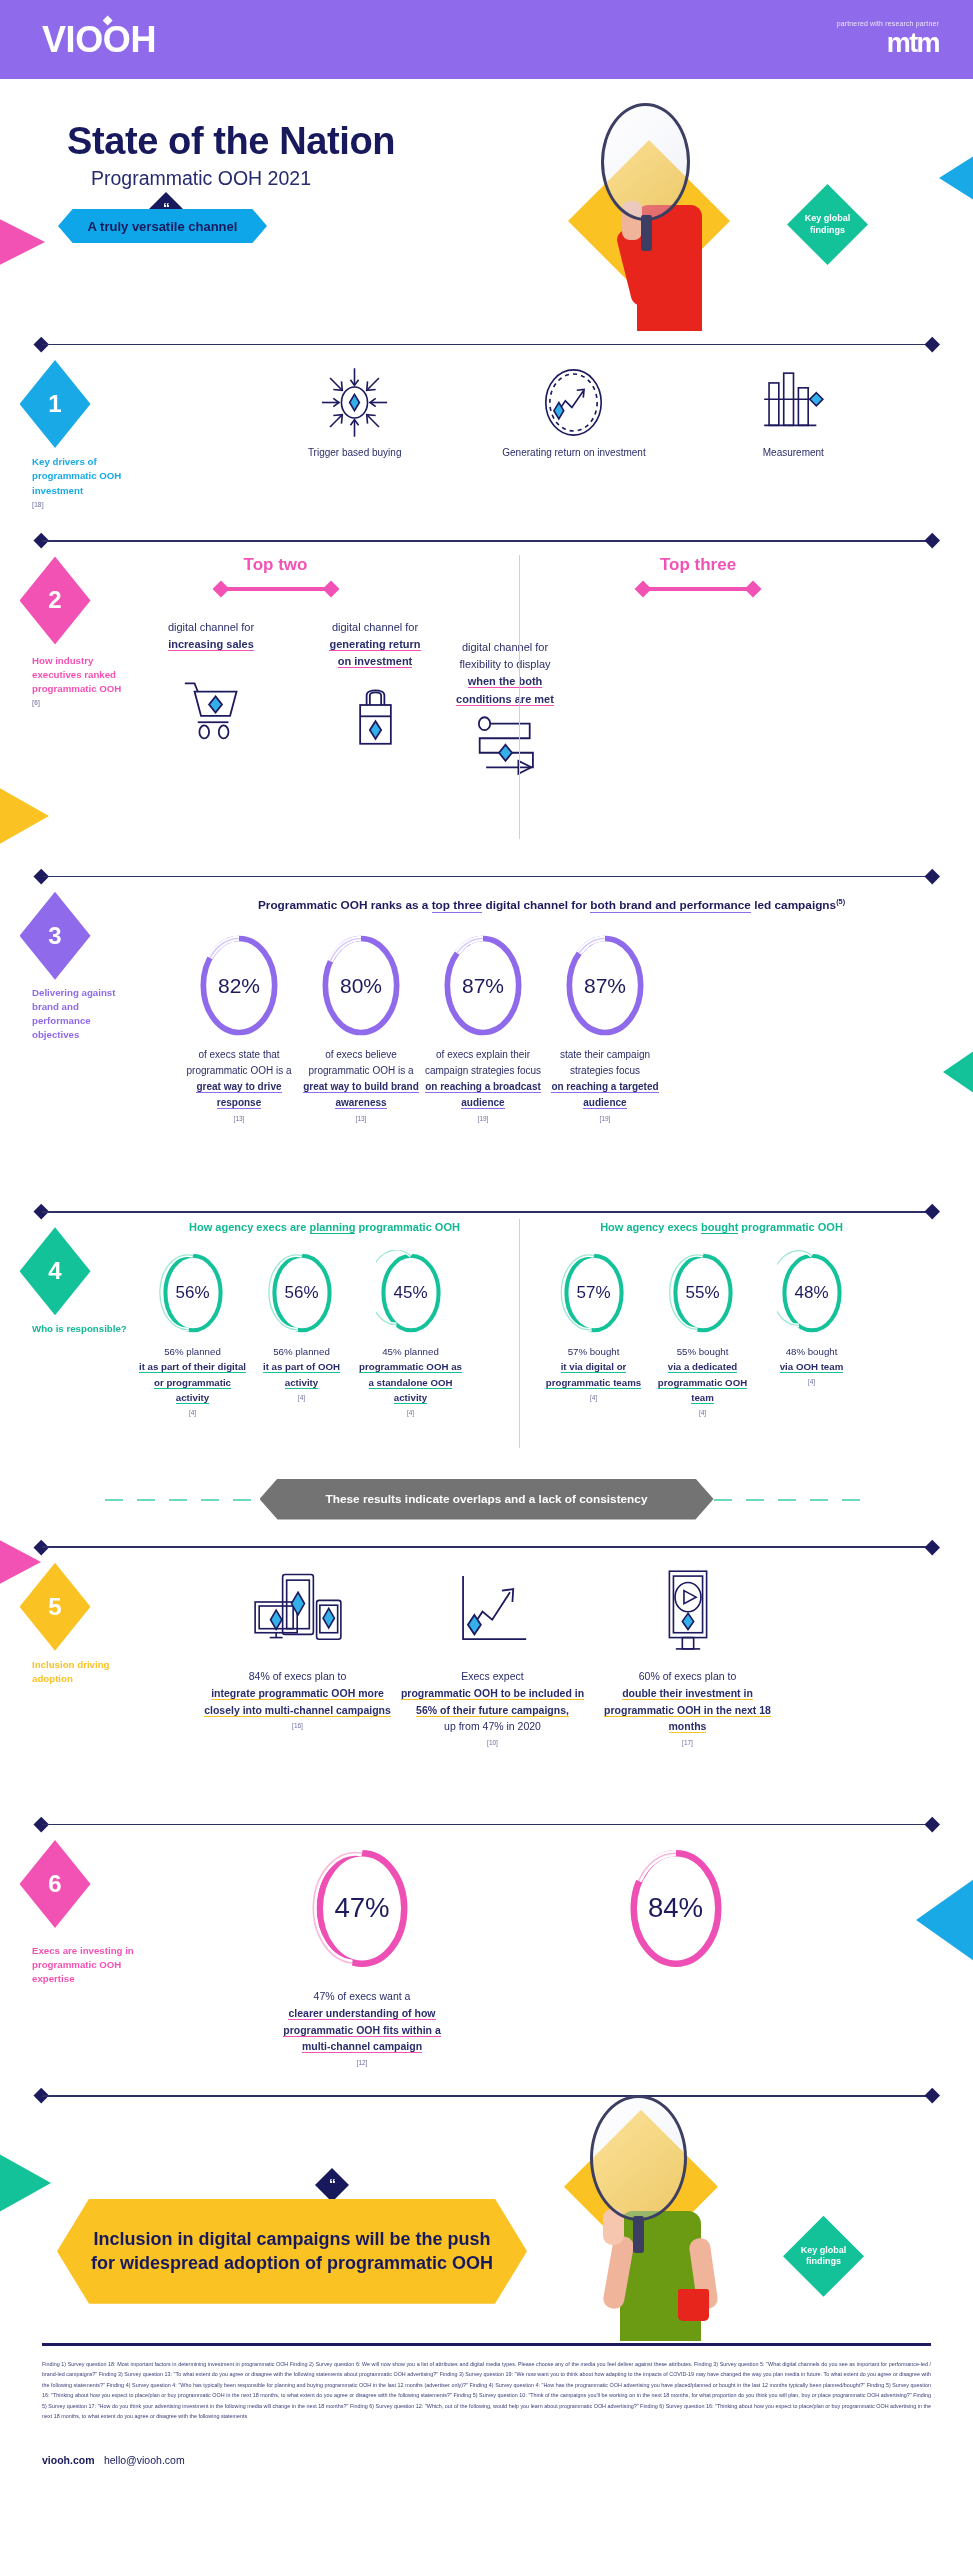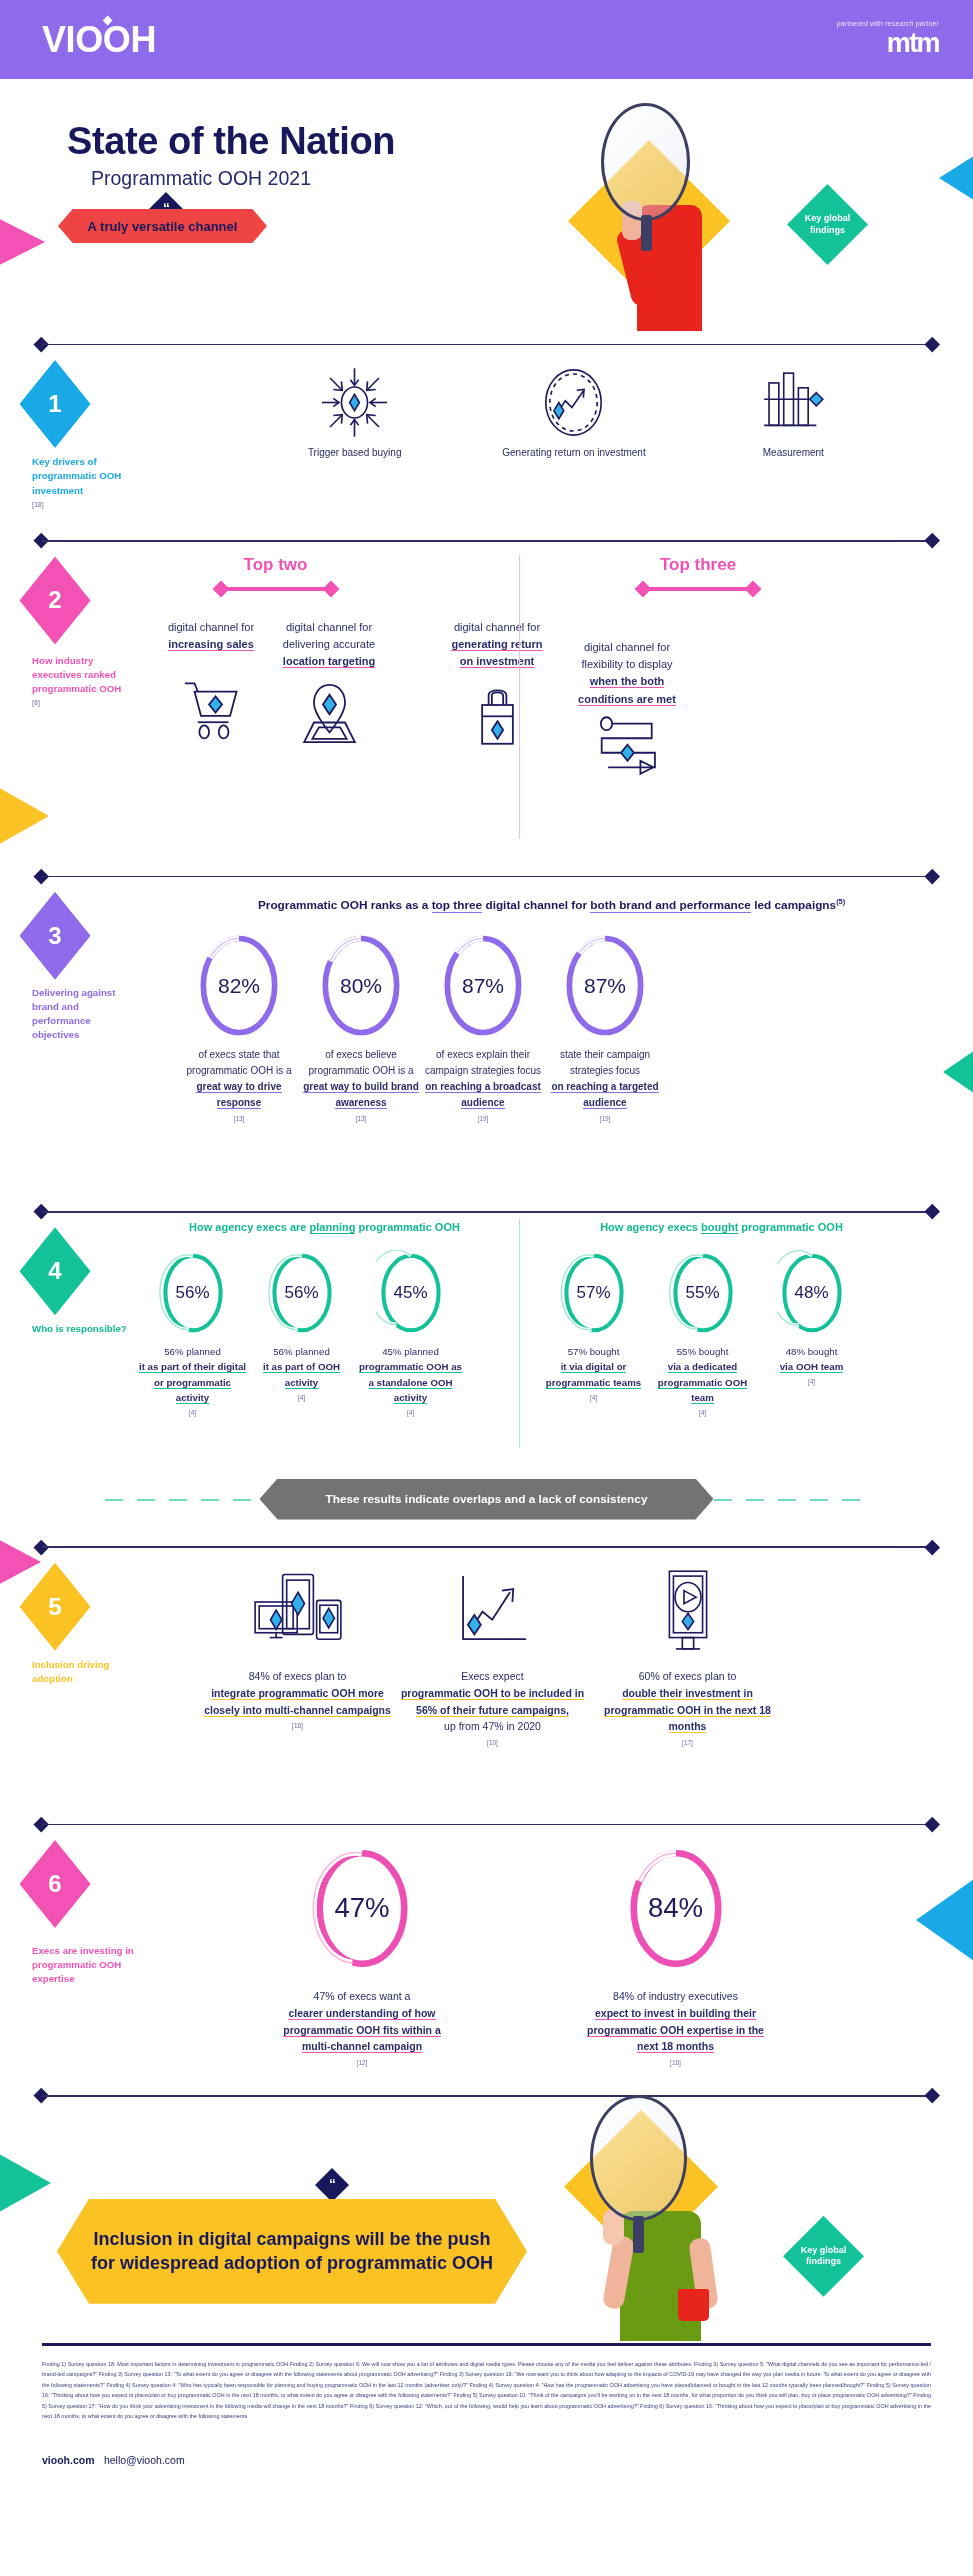--- a/index.html
+++ b/index.html
@@ -65,21 +65,21 @@
     left: 154px; top: 118px;
   }
   .quote-diamond span {
     display:block; transform: rotate(-45deg);
     color:#fff; font-size:13.8px; font-weight:800; text-align:center;
     line-height:24px; letter-spacing:-0.8px;
   }
   .hero-banner {
     position:absolute; left:58px; top:130px;
     width: 209px; height: 34px;
-    background:#ef4444;
+    background:#0ea5e9;
     clip-path: polygon(14.6px 0, calc(100% - 14.6px) 0, 100% 50%, calc(100% - 14.6px) 100%, 14.6px 100%, 0 50%);
     display:flex; align-items:center; justify-content:center;
   }
   .hero-banner span { font-size:13px; font-weight:800; color:#17195c; }
 
   .kg-badge {
     position:absolute;
     width: 81px; height: 81px;
     background:#14c29a;
     clip-path: polygon(50% 0, 100% 50%, 50% 100%, 0 50%);
@@ -354,34 +354,20 @@
           <svg width="67" height="63" viewBox="0 0 82 78" fill="none" stroke="#1d1a5e" stroke-width="2.2">
             <polyline points="8,8 20,8 24,18"></polyline>
             <polygon points="20,18 72,18 64,48 28,48"></polygon>
             <line x1="24" y1="56" x2="62" y2="56"></line>
             <ellipse cx="32" cy="68" rx="6" ry="8"></ellipse>
               <ellipse cx="56" cy="68" rx="6" ry="8"></ellipse>
             <polygon points="46,24 54,34 46,44 38,34" fill="#33b0ea" stroke="#1d1a5e"></polygon>
           </svg>
         </div>
       </div>
-      <div class="col" style="max-width:122px;">
-        <div class="s2txt">
-          <span>digital channel for delivering accurate</span><br>
-          <b>location targeting</b>
-        </div>
-        <div class="glyph" style="margin-top:9.7px;width:67px;height:67px;">
-          <svg width="67" height="67" viewBox="0 0 82 82" fill="none" stroke="#1d1a5e" stroke-width="2.2">
-            <path d="M41 6 C28 6 22 18 22 28 C22 42 41 64 41 64 C41 64 60 42 60 28 C60 18 54 6 41 6 Z"></path>
-            <polygon points="41,18 49,30 41,42 33,30" fill="#33b0ea" stroke="#1d1a5e"></polygon>
-            <polygon points="22,52 60,52 72,76 10,76"></polygon>
-            <polygon points="28,58 54,58 62,72 20,72"></polygon>
-          </svg>
-        </div>
-      </div>
       <div class="col" style="max-width:130px;margin-left:42px;">
         <div class="s2txt">
           <span>digital channel for</span><br>
           <b>generating return</b><br>
           <b>on investment</b>
         </div>
         <div class="glyph" style="margin-top:11.4px;width:63px;height:67px;">
           <svg width="63" height="67" viewBox="0 0 78 82" fill="none" stroke="#1d1a5e" stroke-width="2.2">
             <path d="M28 28 L28 16 C28 8 50 8 50 16 L50 28"></path>
             <path d="M32 28 L32 16 C32 11 46 11 46 16 L46 28"></path>
@@ -733,25 +719,20 @@
       </div>
       <div class="col" style="max-width:187px;">
         <div class="donut" style="width:104px;height:127px;">
           <svg width="104" height="127" viewBox="0 0 128 156">
             <ellipse cx="64" cy="78" rx="52" ry="68" fill="none" stroke="#ee4fb4" stroke-width="8"></ellipse>
             <path d="M64 10 A52 68 0 0 0 18 44" fill="none" stroke="#ffffff" stroke-width="8"></path>
             <path d="M64 10 A52 68 0 0 0 18 44" fill="none" stroke="#f9b9de" stroke-width="2"></path>
           </svg>
           <div class="val" style="font-size:27.6px;">84%</div>
         </div>
-        <div class="stat-txt" style="font-size:10.5px;margin-top:16px;">
-          <span>84% of industry executives</span><br>
-          <b style="border-bottom:1.2px solid #f252b4;">expect to invest in building their programmatic OOH expertise in the next 18 months</b>
-          <span class="ref">[16]</span>
-        </div>
       </div>
     </div>
   </div>
 </div>
 
 <div class="section">
   <div class="rule">
     <div class="d l"></div>
     <div class="line"></div>
     <div class="d r"></div>

